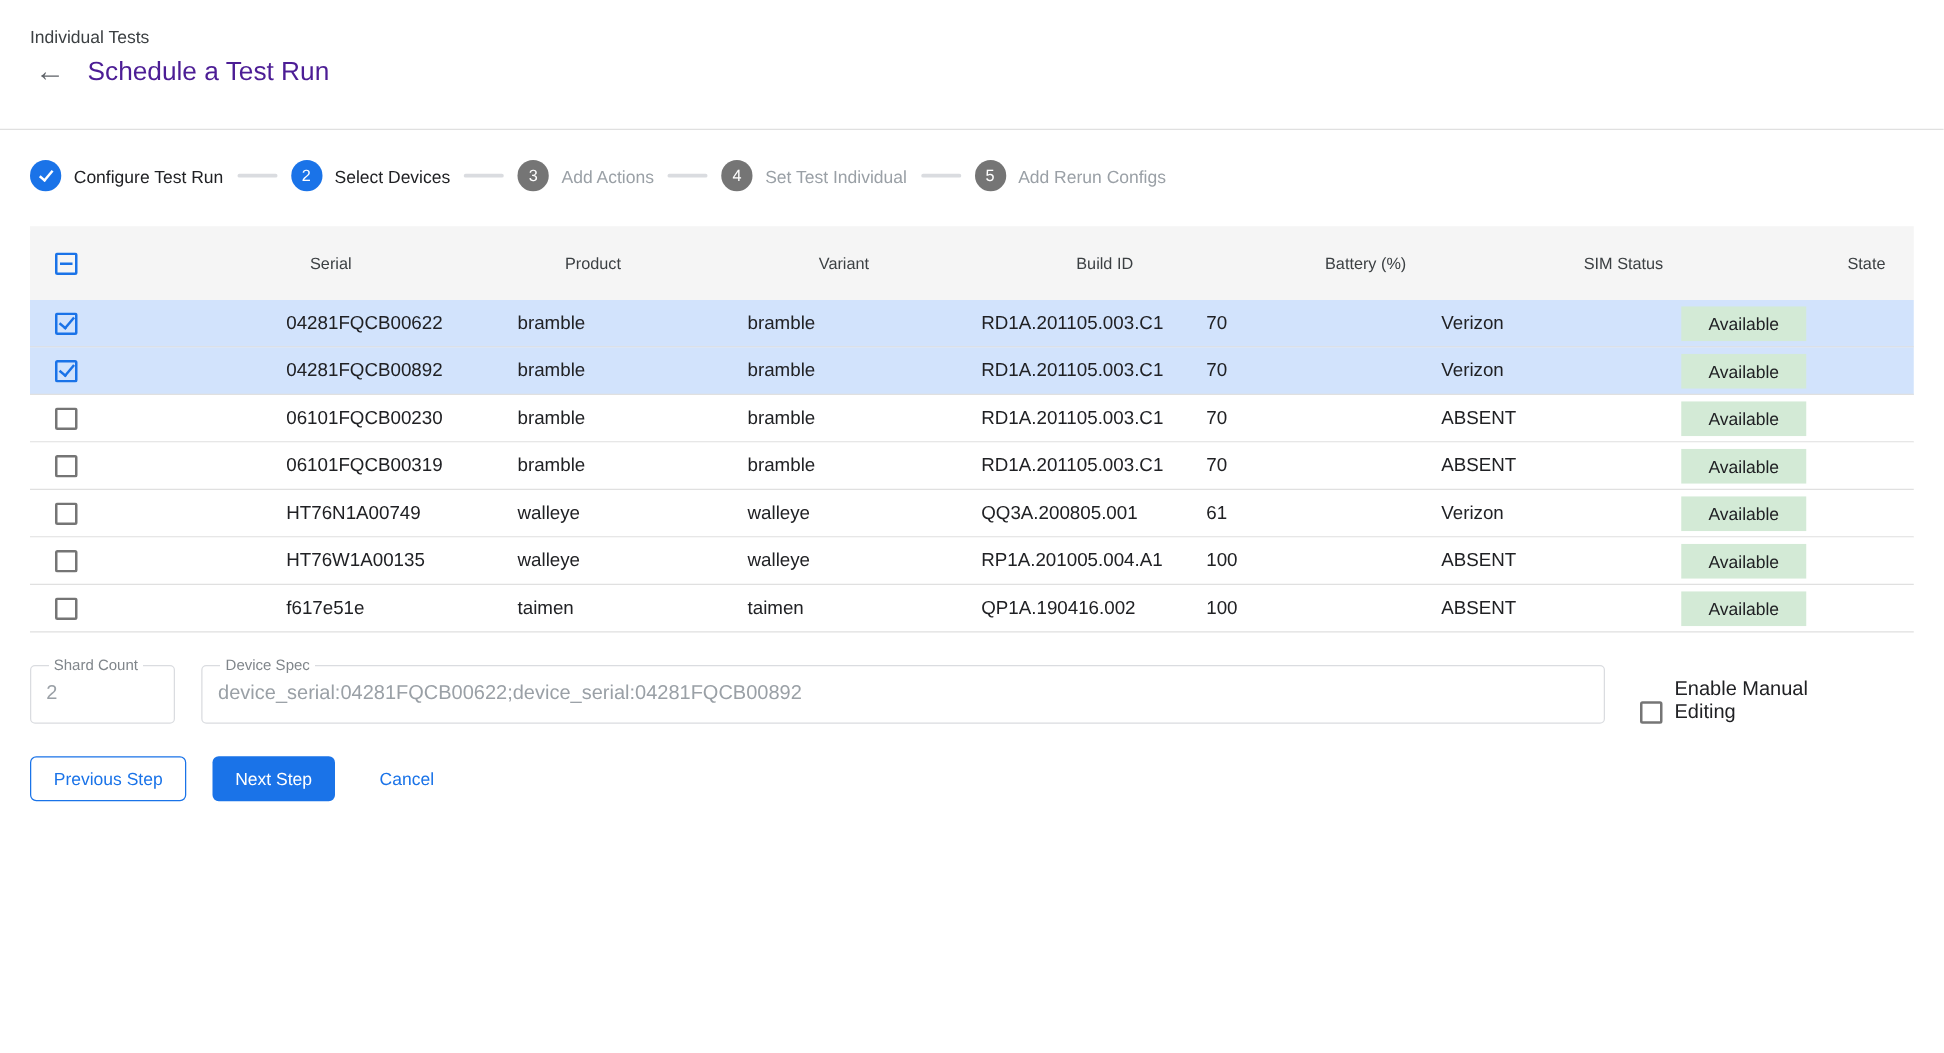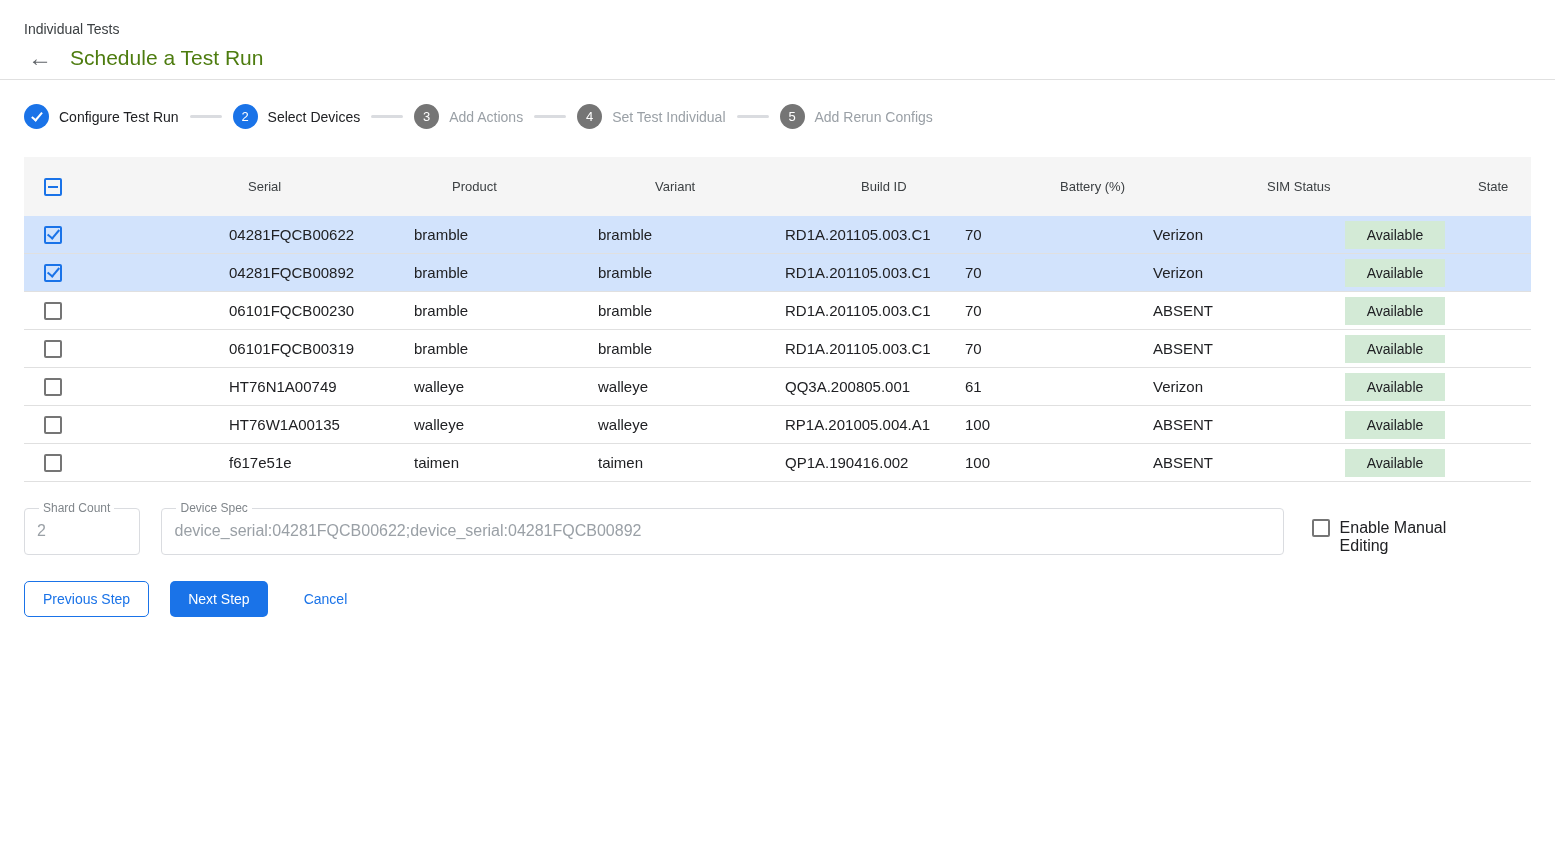--- a/index.html
+++ b/index.html
@@ -4,25 +4,25 @@
 <style>
   * { margin:0; padding:0; box-sizing:border-box; }
   html,body { background:#fff; }
   body {
     width:1555px; min-height:842px;
     font-family:"Liberation Sans","DejaVu Sans",sans-serif;
     color:#202124;
   }
 
   
-  .page-header { padding:21px 24px 0 24px; height:80px; border-bottom:1px solid #e0e0e0; }
+  .page-header { padding:21px 24px 0 24px; height:104px; border-bottom:1px solid #e0e0e0; }
   .breadcrumb { font-size:14px; color:#3c4043; margin-bottom:9px; }
   .title-row { display:flex; align-items:center; gap:18px; margin-left:4px; }
   .back-arrow { font-size:24px; color:#5f6368; line-height:24px; cursor:pointer; user-select:none; }
-  .page-title { font-size:21px; font-weight:400; color:#4d7c0f; }
+  .page-title { font-size:21px; font-weight:400; color:#4c1d95; }
 
   
   .stepper { display:flex; align-items:center; margin:23px 24px 27px 24px; height:27px; }
   .step { display:flex; align-items:center; gap:10px; cursor:pointer; }
   .step-circle {
     width:25px; height:25px; border-radius:50%;
     display:flex; align-items:center; justify-content:center;
     color:#fff; font-size:13px; flex:0 0 auto;
   }
   .step-circle.completed, .step-circle.active { background:#1a73e8; }
@@ -76,21 +76,21 @@
   
   .form-row { display:flex; align-items:flex-start; margin:19px 24px 14px 24px; }
   fieldset.field {
     border:1px solid #dadce0; border-radius:4px;
     padding:6px 12px 13px 12px; background:#fff;
   }
   fieldset.field legend { font-size:12px; color:#80868b; padding:0 4px; margin-left:2px; }
   .field-value { font-size:16px; color:#9aa0a6; line-height:20px; white-space:nowrap; overflow:hidden; }
   .shard-field { width:119px; }
   .spec-field { width:1153px; margin-left:21px; }
-  .manual-edit { margin-left:auto; margin-right:36px; display:flex; align-items:flex-start; gap:10px; margin-top:18px;padding-left:28px; }
+  .manual-edit { margin-left:auto; margin-right:36px; display:flex; align-items:flex-end; gap:10px; margin-top:18px;padding-left:28px; }
   .manual-edit-label { font-size:16px; color:#202124; }
 
   
   .actions { display:flex; align-items:center; margin:26px 24px; }
   .btn { font-size:14px; font-weight:500; border-radius:5px; cursor:pointer; font-family:inherit; }
   .btn-outlined {
     background:#fff; color:#1a73e8; border:1px solid #1a73e8;
     padding:9px 18px;
   }
   .btn-filled {

